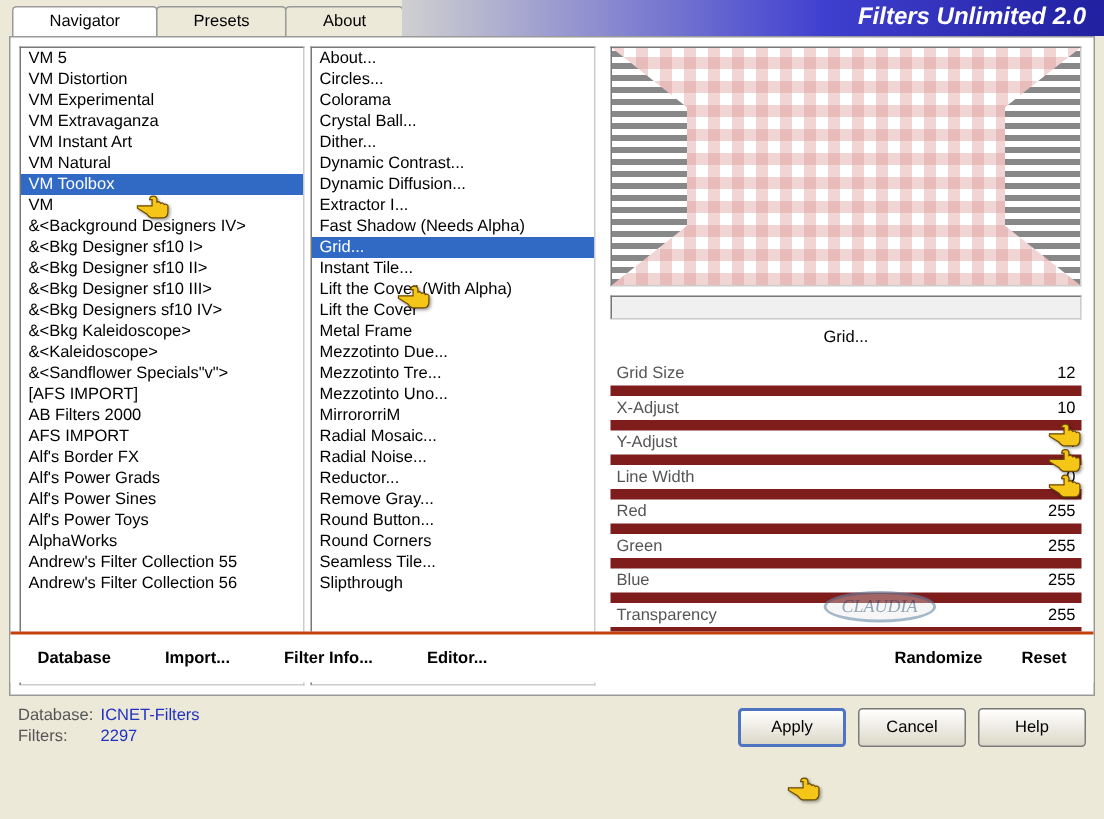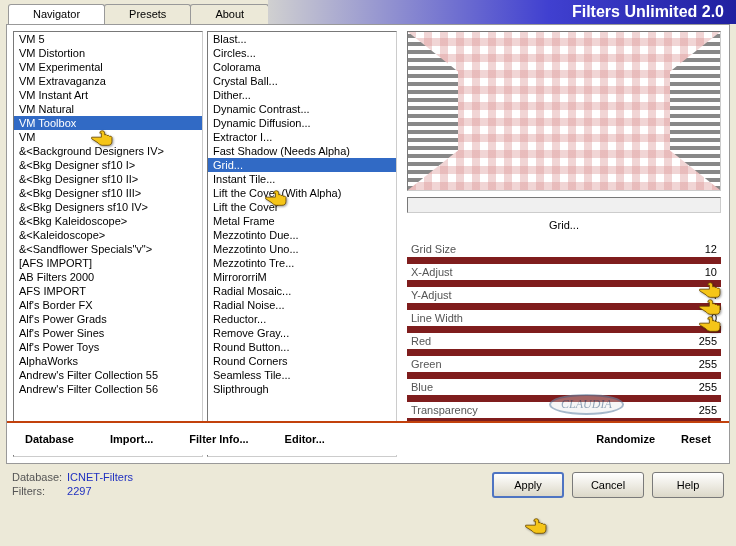--- a/index.html
+++ b/index.html
@@ -2,21 +2,21 @@
 <html><head>
 <meta charset="utf-8">
 <style>
 * { margin: 0; padding: 0; box-sizing: border-box; font-family: Tahoma, Arial, sans-serif; font-size: 11px; }
 body { background: #ece9d8; width: 736px; height: 546px; overflow: hidden; position: relative; }
 .header { display: flex; height: 24px; }
 .tabs { display: flex; margin-left: 8px; margin-top: 4px; }
 .tab { border: 1px solid #999; border-bottom: none; padding: 3px 24px; background: #ece9d8; border-radius: 3px 3px 0 0; margin-right: -1px; cursor: default; }
 .tab.active { background: #fff; z-index: 2; position: relative; }
 .title-bar { flex: 1; background: linear-gradient(90deg, #d0d0d0 0%, #4040d0 60%, #2020a0 100%); display: flex; align-items: center; justify-content: flex-end; padding-right: 12px; }
-.title-text { color: #fff; font-weight: bold; font-size: 16px; margin-left: 28px; }
+.title-text { color: #fff; font-style: italic; font-weight: bold; font-size: 16px; margin-left: 28px; }
 .main-panel { background: #fff; border: 1px solid #999; margin: 0 6px; height: 440px; display: flex; position: relative; }
 .list-col { border: 1px inset #ccc; margin: 6px 2px; overflow-y: scroll; overflow-x: hidden; background: #fff; }
 .list-col-1 { width: 190px; margin-left: 6px; }
 .list-col-2 { width: 190px; }
 .list-item { padding: 1px 5px; white-space: nowrap; color: #000; cursor: default; }
 .list-item.selected { background: #316ac5; color: #fff; }
 .right-pane { flex: 1; padding: 6px 8px; display: flex; flex-direction: column; position: relative; }
 .preview { border: 1px inset #ccc; height: 160px; background: #fff; display: flex; align-items: center; justify-content: center; overflow: hidden; position: relative; }
 .preview-inner { width: 100%; height: 100%; background-image: repeating-linear-gradient(0deg, rgba(220,150,150,0.4) 0 8px, transparent 8px 16px), repeating-linear-gradient(90deg, rgba(220,150,150,0.4) 0 8px, transparent 8px 16px); position: relative; }
 .preview-side-l { position: absolute; left: 0; top: 0; bottom: 0; width: 50px; background: repeating-linear-gradient(0deg, #888 0 4px, #fff 4px 8px); clip-path: polygon(0 0, 100% 25%, 100% 75%, 0 100%); }
@@ -82,37 +82,37 @@
       <div class="list-item">AFS IMPORT</div>
       <div class="list-item">Alf's Border FX</div>
       <div class="list-item">Alf's Power Grads</div>
       <div class="list-item">Alf's Power Sines</div>
       <div class="list-item">Alf's Power Toys</div>
       <div class="list-item">AlphaWorks</div>
       <div class="list-item">Andrew's Filter Collection 55</div>
       <div class="list-item">Andrew's Filter Collection 56</div>
     </div>
   <div class="list-col list-col-2" id="flt-list">
-      <div class="list-item">Blast...</div>
+      <div class="list-item">About...</div>
       <div class="list-item">Circles...</div>
       <div class="list-item">Colorama</div>
       <div class="list-item">Crystal Ball...</div>
       <div class="list-item">Dither...</div>
       <div class="list-item">Dynamic Contrast...</div>
       <div class="list-item">Dynamic Diffusion...</div>
       <div class="list-item">Extractor I...</div>
       <div class="list-item">Fast Shadow (Needs Alpha)</div>
       <div class="list-item selected">Grid...</div>
       <div class="list-item">Instant Tile...</div>
       <div class="list-item">Lift the Cover (With Alpha)</div>
       <div class="list-item">Lift the Cover</div>
       <div class="list-item">Metal Frame</div>
       <div class="list-item">Mezzotinto Due...</div>
+      <div class="list-item">Mezzotinto Tre...</div>
       <div class="list-item">Mezzotinto Uno...</div>
-      <div class="list-item">Mezzotinto Tre...</div>
       <div class="list-item">MirrororriM</div>
       <div class="list-item">Radial Mosaic...</div>
       <div class="list-item">Radial Noise...</div>
       <div class="list-item">Reductor...</div>
       <div class="list-item">Remove Gray...</div>
       <div class="list-item">Round Button...</div>
       <div class="list-item">Round Corners</div>
       <div class="list-item">Seamless Tile...</div>
       <div class="list-item">Slipthrough</div>
     </div>

